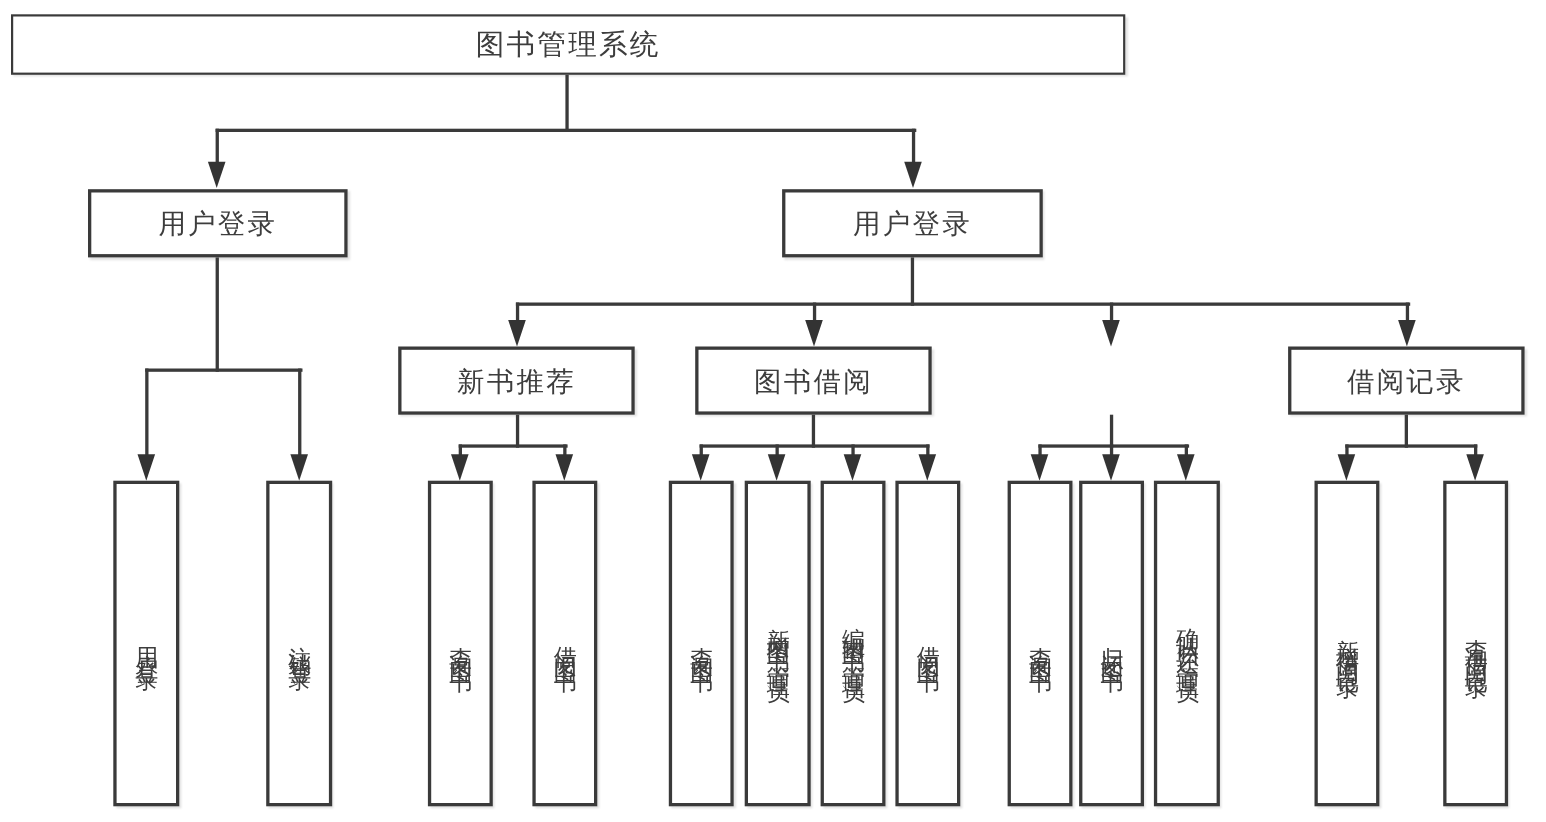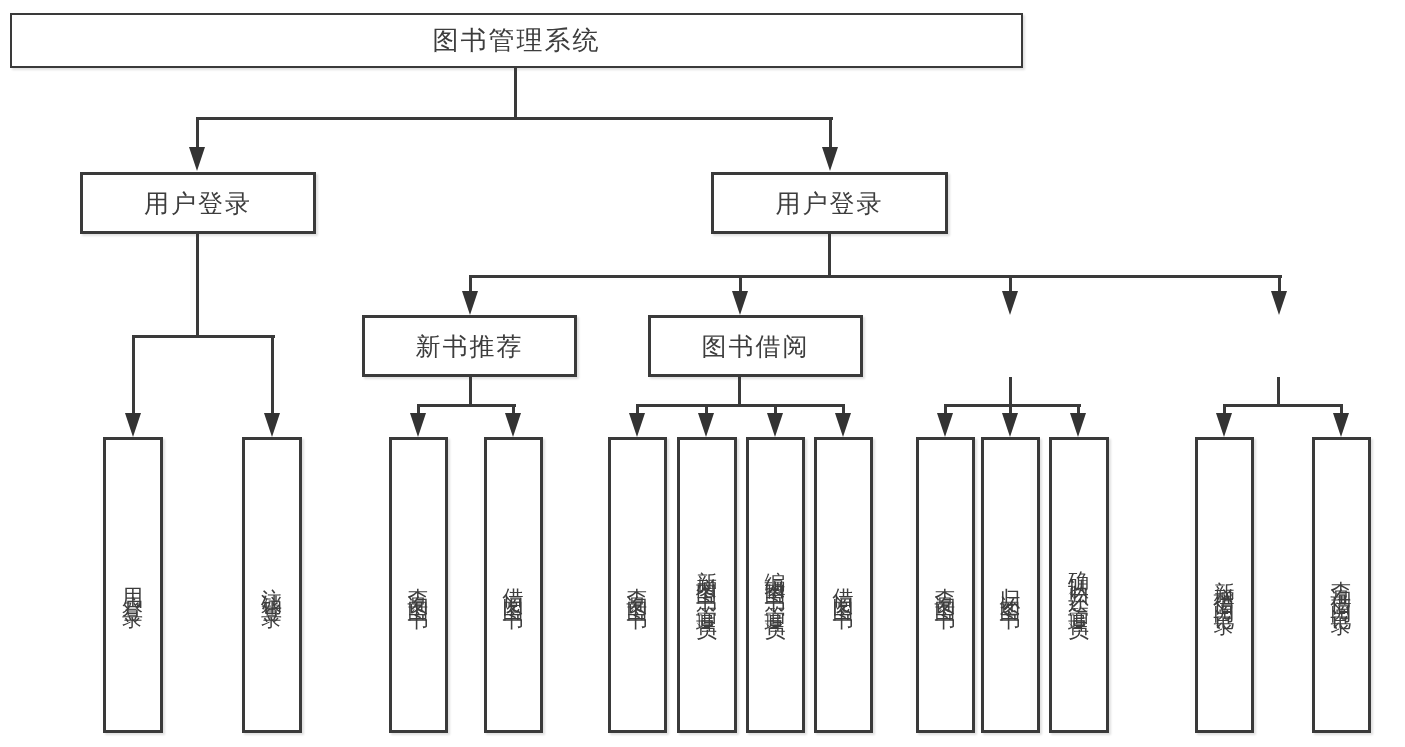--- a/index.html
+++ b/index.html
@@ -99,22 +99,25 @@
   <div class="line" style="left:739px; top:275px; width:3px; height:22px;"></div>
   <div class="arrow" style="left:732px; top:291px;"></div>
   <div class="line" style="left:1009px; top:275px; width:3px; height:22px;"></div>
   <div class="arrow" style="left:1002px; top:291px;"></div>
   <div class="line" style="left:1278px; top:275px; width:3px; height:22px;"></div>
   <div class="arrow" style="left:1271px; top:291px;"></div>
 
   <div class="node node--mid" style="left:362px; top:315px; width:215px; height:62px;">
     <span>新书推荐</span>
   </div>
-  <div class="node node--mid" style="left:648px; top:315px; width:215px; height:62px;">
+  <div class="node node--mid" style="left:632px; top:315px; width:215px; height:62px;">
     <span>图书借阅</span>
+  </div>
+  <div class="node node--mid" style="left:1171px; top:315px; width:215px; height:62px;">
+    <span>借阅记录</span>
   </div>
 
   <div class="line" style="left:469px; top:377px; width:3px; height:30px;"></div>
   <div class="line" style="left:417px; top:404px; width:99px; height:3px;"></div>
   <div class="line" style="left:417px; top:404px; width:3px; height:11px;"></div>
   <div class="arrow" style="left:410px; top:413px;"></div>
   <div class="line" style="left:512px; top:404px; width:3px; height:11px;"></div>
   <div class="arrow" style="left:505px; top:413px;"></div>
 
   <div class="line" style="left:738px; top:377px; width:3px; height:30px;"></div>

